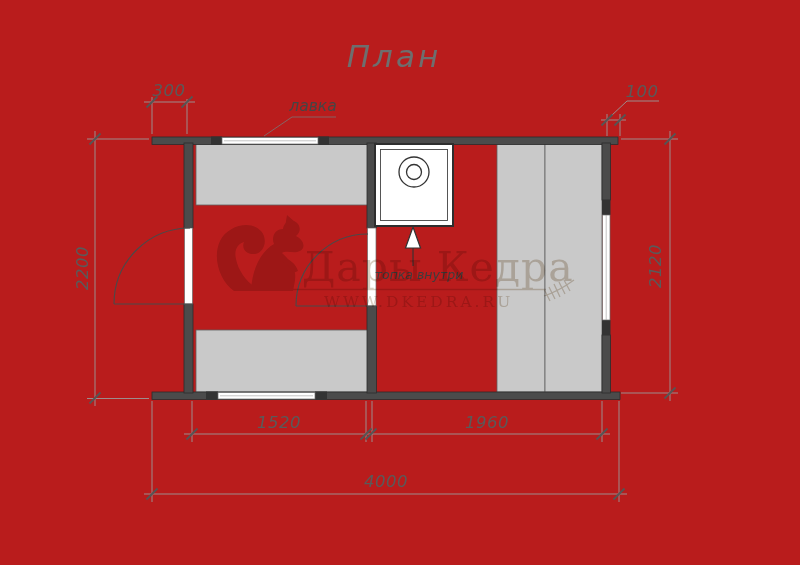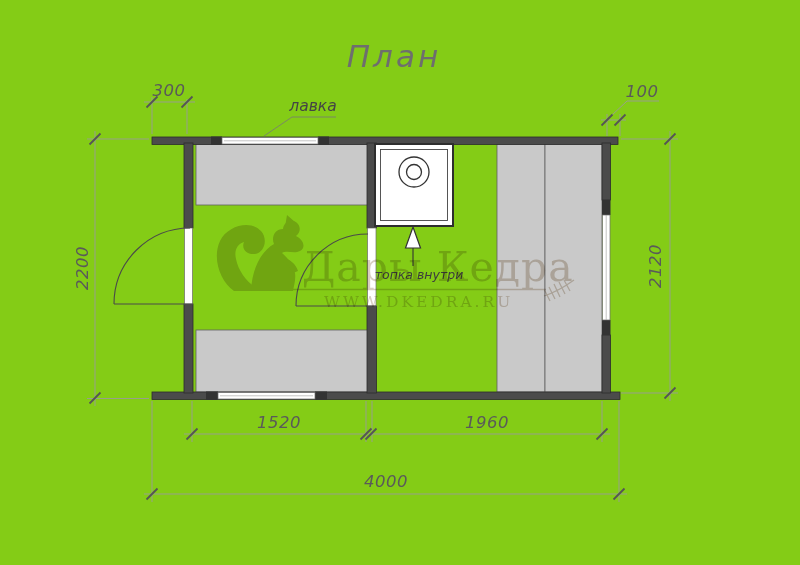--- a/index.html
+++ b/index.html
@@ -1,16 +1,16 @@
 <!DOCTYPE html>
 <html><head>
 <meta charset="utf-8">
 <style>
   html,body{margin:0;padding:0;background:#fff;}
-  #stage{position:relative;width:800px;height:565px;background:#84cc16;overflow:hidden;
+  #stage{position:relative;width:800px;height:565px;background:#b91c1c;overflow:hidden;
          font-family:"DejaVu Sans",sans-serif;}
   svg{position:absolute;left:0;top:0;}
 
   .wall{fill:#4b4b4b;stroke:#2c2c2c;stroke-width:.8;}
   .sill{fill:#333333;stroke:none;}
   .bench{fill:#c9c9c9;stroke:#616161;stroke-width:.8;}
   .frame{fill:#ffffff;stroke:#6a6a6a;stroke-width:.7;}
   .thinline{stroke:#9a9a9a;stroke-width:.6;fill:none;}
   .door{stroke:#4a4a4a;stroke-width:1.1;fill:none;}
   .stove-strong{fill:#ffffff;stroke:#2e2e2e;stroke-width:2;}

